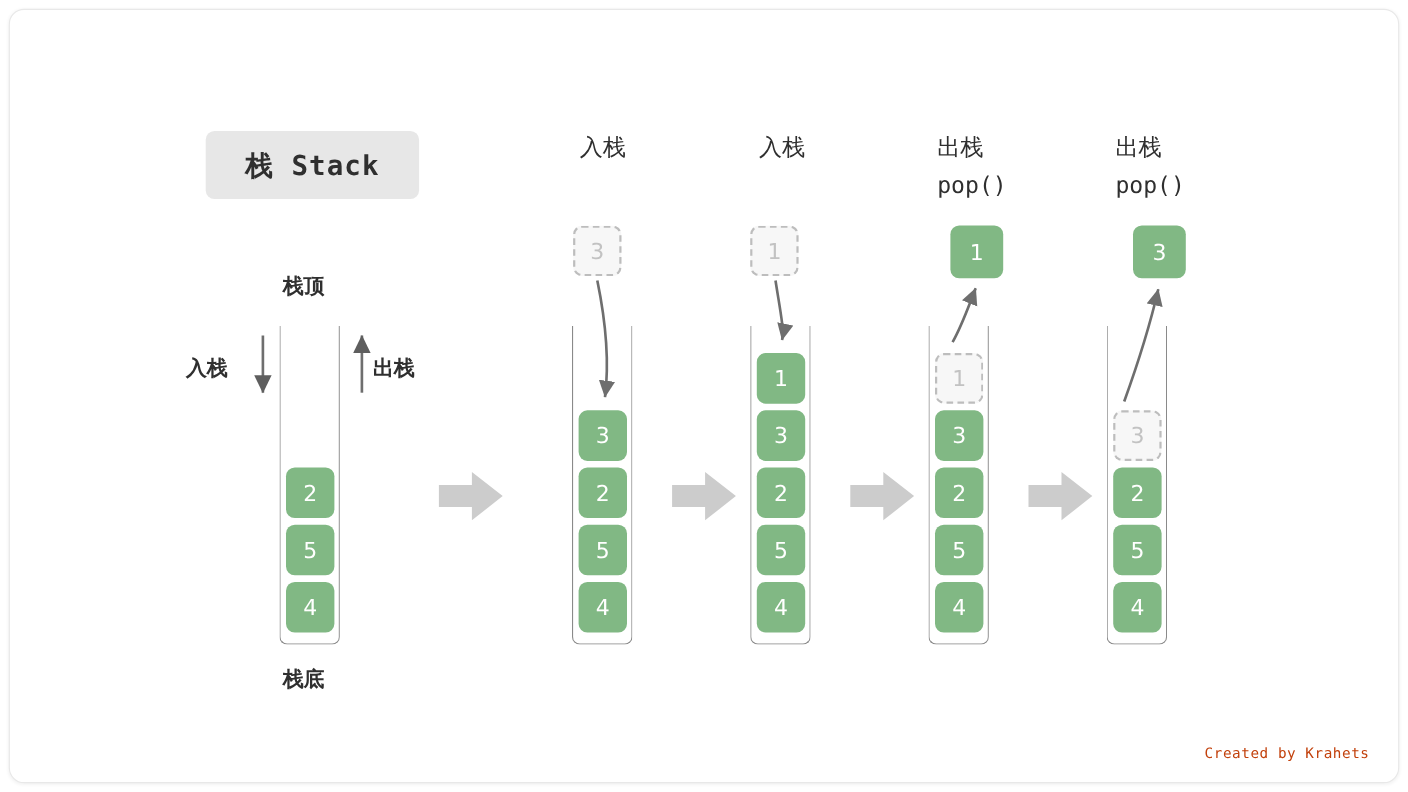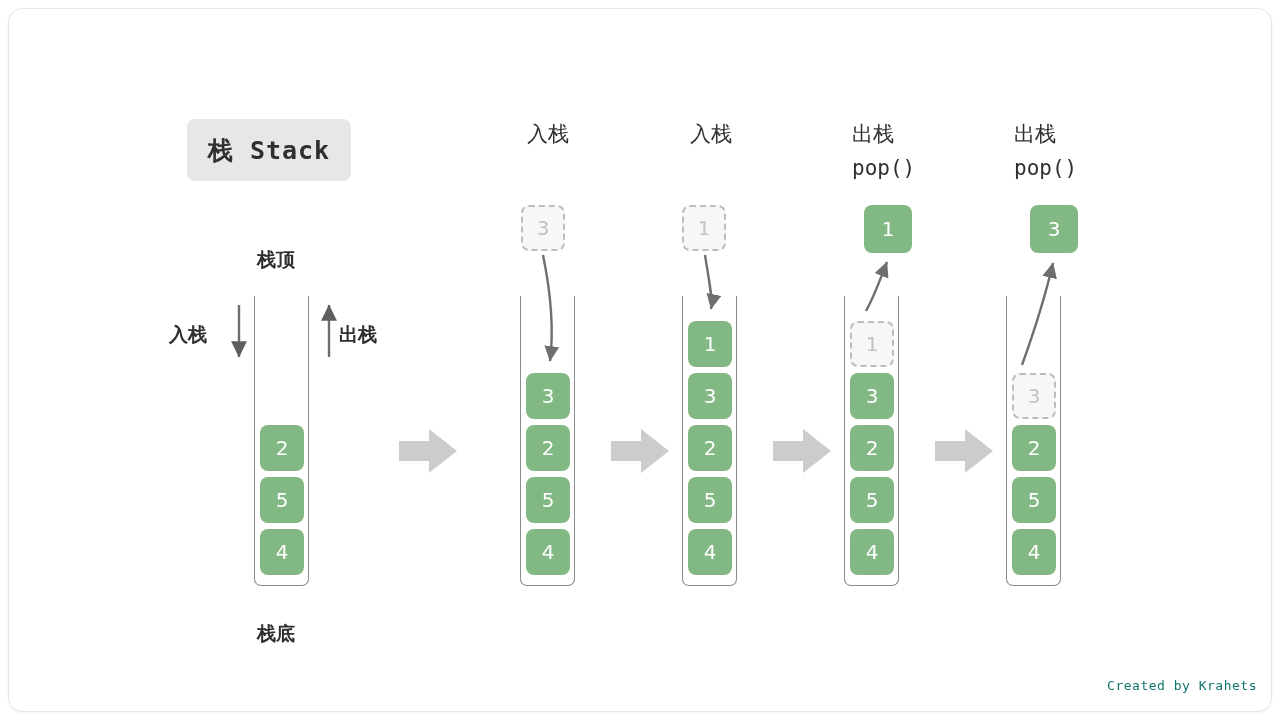--- a/index.html
+++ b/index.html
@@ -23,21 +23,21 @@
     border-radius: 14px;
     box-shadow: 0 1px 3px rgba(0,0,0,0.05);
     overflow: hidden;
   }
 
   
   #title-pill {
     position: absolute;
     left: 178px;
     top: 110px;
-    width: 164px;
+    width: 194px;
     height: 62px;
     background: #e7e7e7;
     border-radius: 8px;
     display: flex;
     align-items: center;
     justify-content: center;
   }
   #title-pill .t {
     font-family: "DejaVu Sans Mono", "Liberation Mono", monospace;
     font-size: 25px;
@@ -110,25 +110,25 @@
   }
   .cell.ghost {
     background: #f7f7f7;
     color: #c2c2c2;
     border: 2px dashed #bdbdbd;
   }
 
   
   #footer {
     position: absolute;
-    right: 14px;
+    right: 26px;
     bottom: 18px;
     font-family: "DejaVu Sans Mono", "Liberation Mono", monospace;
     font-size: 13px;
-    color: #0f766e;
+    color: #c2410c;
     letter-spacing: 0.5px;
   }
 
   svg.overlay {
     position: absolute;
     left: 0; top: 0;
     width: 1264px; height: 704px;
     pointer-events: none;
   }
 </style>
@@ -153,21 +153,21 @@
     <span class="cn">出栈</span>
     <span class="code"><span>pop(</span><span class="arg"></span><span>)</span></span>
   </div>
 
   <div class="col-head" style="left:1005px; top:108px;">
     <span class="cn">出栈</span>
     <span class="code"><span>pop(</span><span class="arg"></span><span>)</span></span>
   </div>
 
   <div class="cn-bold" style="position:absolute; left:248px; top:238px;text-align:right;">栈顶</div>
-  <div class="cn-bold" style="position:absolute; left:248px; top:612px;">栈底</div>
+  <div class="cn-bold" style="position:absolute; left:248px; top:596px;">栈底</div>
   <div class="cn-bold" style="position:absolute; left:160px; top:313px;">入栈</div>
   <div class="cn-bold" style="position:absolute; left:330px; top:313px;">出栈</div>
 
   <div class="stack-frame" style="left:245px; top:287px; width:55px; height:290px;"></div>
   <div class="cell filled" style="left:251px; top:416px;">2</div>
   <div class="cell filled" style="left:251px; top:468px;">5</div>
   <div class="cell filled" style="left:251px; top:520px;">4</div>
 
   <div class="cell ghost" style="left:512px; top:196px;">3</div>
   <div class="stack-frame" style="left:511px; top:287px; width:55px; height:290px;"></div>

